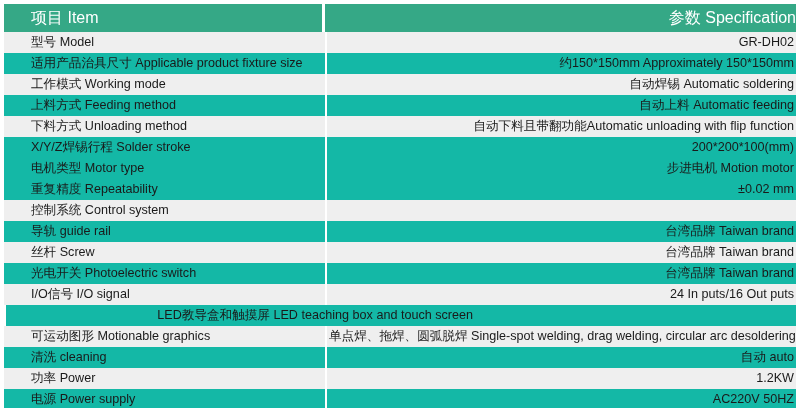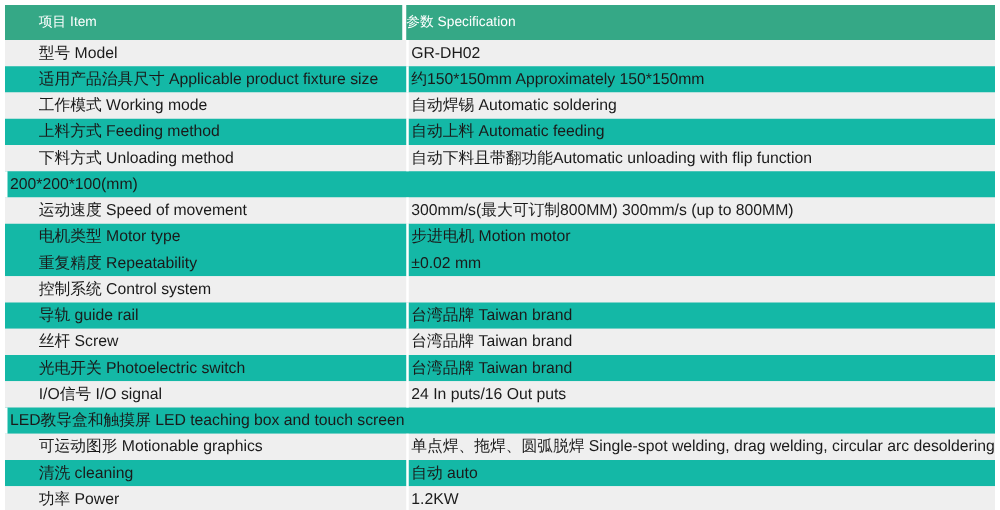--- a/index.html
+++ b/index.html
@@ -26,40 +26,40 @@
 
   
   .thead {
     display: flex;
     height: 28px;
     background: #ffffff;
   }
   .th {
     background: #35A886;
     color: #ffffff;
-    font-size: 11px;
+    font-size: 16px;
     line-height: 28px;
     height: 28px;
     box-sizing: border-box;
     white-space: nowrap;
     overflow: hidden;
   }
   .th-item {
     width: 318px;
     padding-left: 27px;
     text-align: left;
   }
   .th-gap {
     width: 3px;
     background: #ffffff;
     height: 28px;
   }
   .th-spec {
     width: 471px;
-    text-align: left;
+    text-align: right;
   }
 
   
   .tbody {
     position: relative;
   }
   .row {
     display: flex;
     height: 21px;
     align-items: center;
@@ -82,21 +82,21 @@
   .cell-divider {
     width: 2px;
     align-self: stretch;
     background: #ffffff;
   }
   .cell-spec {
     width: 469px;
     box-sizing: border-box;
     font-size: 12.6px;
     color: #1a1a1a;
-    text-align: left;
+    text-align: right;
     white-space: nowrap;
     overflow: hidden;
     line-height: 19px;
     padding: 0 2px;
   }
 </style>
 </head>
 <body>
 
 <div class="spec-table">
@@ -127,28 +127,24 @@
         <div class="cell-item">上料方式 Feeding method</div>
         <div class="cell-divider"></div>
         <div class="cell-spec">自动上料 Automatic feeding</div>
       </div>
       <div class="row odd">
         <div class="cell-item">下料方式 Unloading method</div>
         <div class="cell-divider"></div>
         <div class="cell-spec">自动下料且带翻功能Automatic unloading with flip function</div>
       </div>
       <div class="row even">
+        <div class="cell-item">X/Y/Z焊锡行程 Solder stroke</div>
         <div class="cell-divider"></div>
         <div class="cell-spec">200*200*100(mm)</div>
       </div>
-      <div class="row odd">
-        <div class="cell-item">运动速度 Speed of movement</div>
-        <div class="cell-divider"></div>
-        <div class="cell-spec">300mm/s(最大可订制800MM) 300mm/s (up to 800MM)</div>
-      </div>
       <div class="row even">
         <div class="cell-item">电机类型 Motor type</div>
         <div class="cell-divider"></div>
         <div class="cell-spec">步进电机 Motion motor</div>
       </div>
       <div class="row even">
         <div class="cell-item">重复精度 Repeatability</div>
         <div class="cell-divider"></div>
         <div class="cell-spec">±0.02 mm</div>
       </div>

